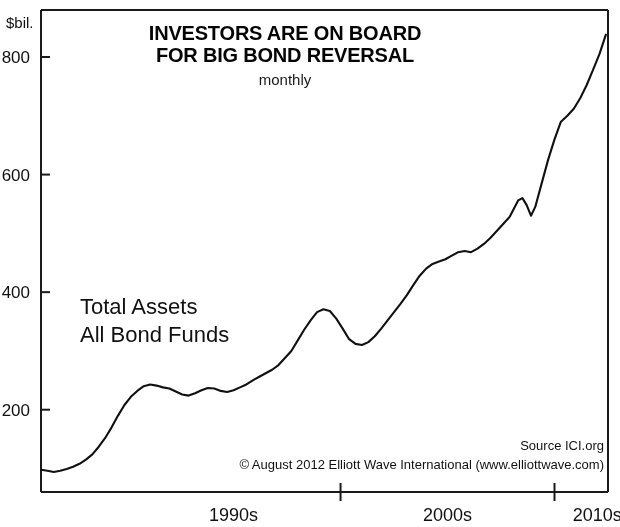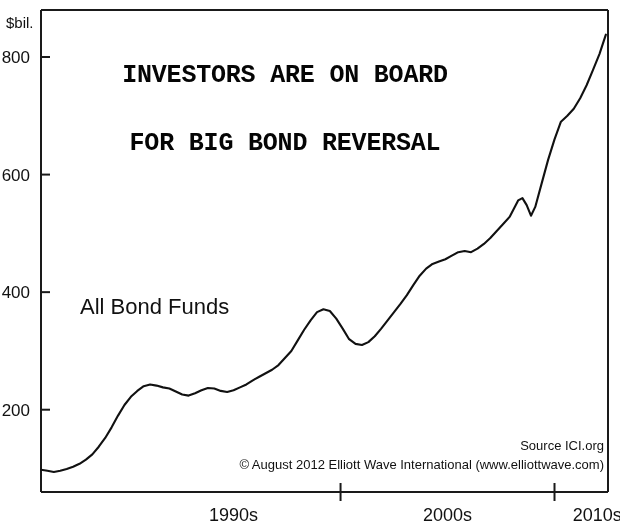--- a/index.html
+++ b/index.html
@@ -61,28 +61,27 @@
   }
   .title-block {
     position: absolute;
     left: 70px;
     top: 22px;
     width: 430px;
     text-align: center;
     pointer-events: none;
   }
   .title-line {
-    font-family: Liberation Mono, monospace;
+    font-family: Liberation Sans, sans-serif;
     font-weight: bold;
-    font-size: 25px;
+    font-size: 20px;
     letter-spacing: -0.2px;
     line-height: 1.12;
     color: #050505;
     white-space: nowrap;
-    margin-top: 40px;
   }
   .subtitle-line {
     font-family: "Liberation Sans", sans-serif;
     font-size: 15px;
     color: #1a1a1a;
     margin-top: 4px;
   }
   .series-label {
     position: absolute;
     left: 80px;
@@ -138,23 +137,25 @@
         <text x="447.5283018867924" y="521" text-anchor="middle" class="xlabel-text">2000s</text>
         <text x="597.3018867924528" y="521" text-anchor="middle" class="xlabel-text">2010s</text>
       </g>
     <text id="unit-label" class="unit-text" x="6" y="28">$bil.</text>
     <path id="series-path" class="data-line" d="M41.00,469.66 L47.42,470.84 L53.84,472.01 L60.26,470.84 L66.68,469.08 L73.09,466.72 L79.51,463.79 L85.93,459.67 L92.35,454.38 L98.77,446.74 L105.19,437.92 L111.61,427.34 L118.03,415.59 L124.45,405.00 L130.86,396.78 L137.28,390.90 L143.70,386.20 L150.12,384.43 L156.54,385.61 L162.96,387.37 L169.38,388.55 L175.80,391.49 L182.22,394.42 L188.63,395.60 L195.05,393.25 L201.47,390.31 L207.89,387.96 L214.31,388.55 L220.73,390.90 L227.15,392.07 L233.57,390.31 L239.98,387.37 L246.40,384.43 L252.82,380.32 L259.24,376.79 L265.66,373.26 L272.08,369.74 L278.50,365.03 L284.92,357.98 L291.34,350.93 L297.75,340.35 L304.17,329.77 L310.59,320.36 L317.01,312.13 L323.43,309.19 L329.85,310.96 L336.27,318.60 L342.69,328.59 L349.11,339.17 L355.52,343.87 L361.94,345.05 L368.36,342.11 L374.78,336.23 L381.20,328.59 L387.62,320.36 L394.04,312.13 L400.46,303.90 L406.88,295.09 L413.29,285.09 L419.71,275.69 L426.13,268.63 L432.55,263.93 L438.97,261.58 L445.39,259.23 L451.81,255.70 L458.23,252.18 L464.65,251.00 L471.06,252.18 L477.48,248.65 L483.90,243.95 L490.32,238.07 L496.74,231.01 L503.16,223.96 L509.58,216.91 L513.86,208.68 L518.14,200.45 L522.42,198.10 L526.69,205.15 L530.97,215.73 L535.25,206.91 L541.67,183.40 L548.09,159.89 L554.51,139.32 L560.93,121.68 L567.35,115.80 L573.77,108.75 L580.18,98.17 L586.60,85.24 L593.02,69.96 L599.44,54.09 L605.86,34.69" stroke="#111111"></path>
   </svg>
 
   <div class="title-block">
     <div class="title-line">INVESTORS ARE ON BOARD</div>
     <div class="title-line">FOR BIG BOND REVERSAL</div>
+    <div class="subtitle-line">monthly</div>
   </div>
 
   <div class="series-label">
+    <div>Total Assets</div>
     <div>All Bond Funds</div>
   </div>
 
   <div class="credit-block">
     <div class="credit-line">Source ICI.org</div>
     <div class="credit-line">© August 2012 Elliott Wave International (www.elliottwave.com)</div>
   </div>
 
 </div>
 

